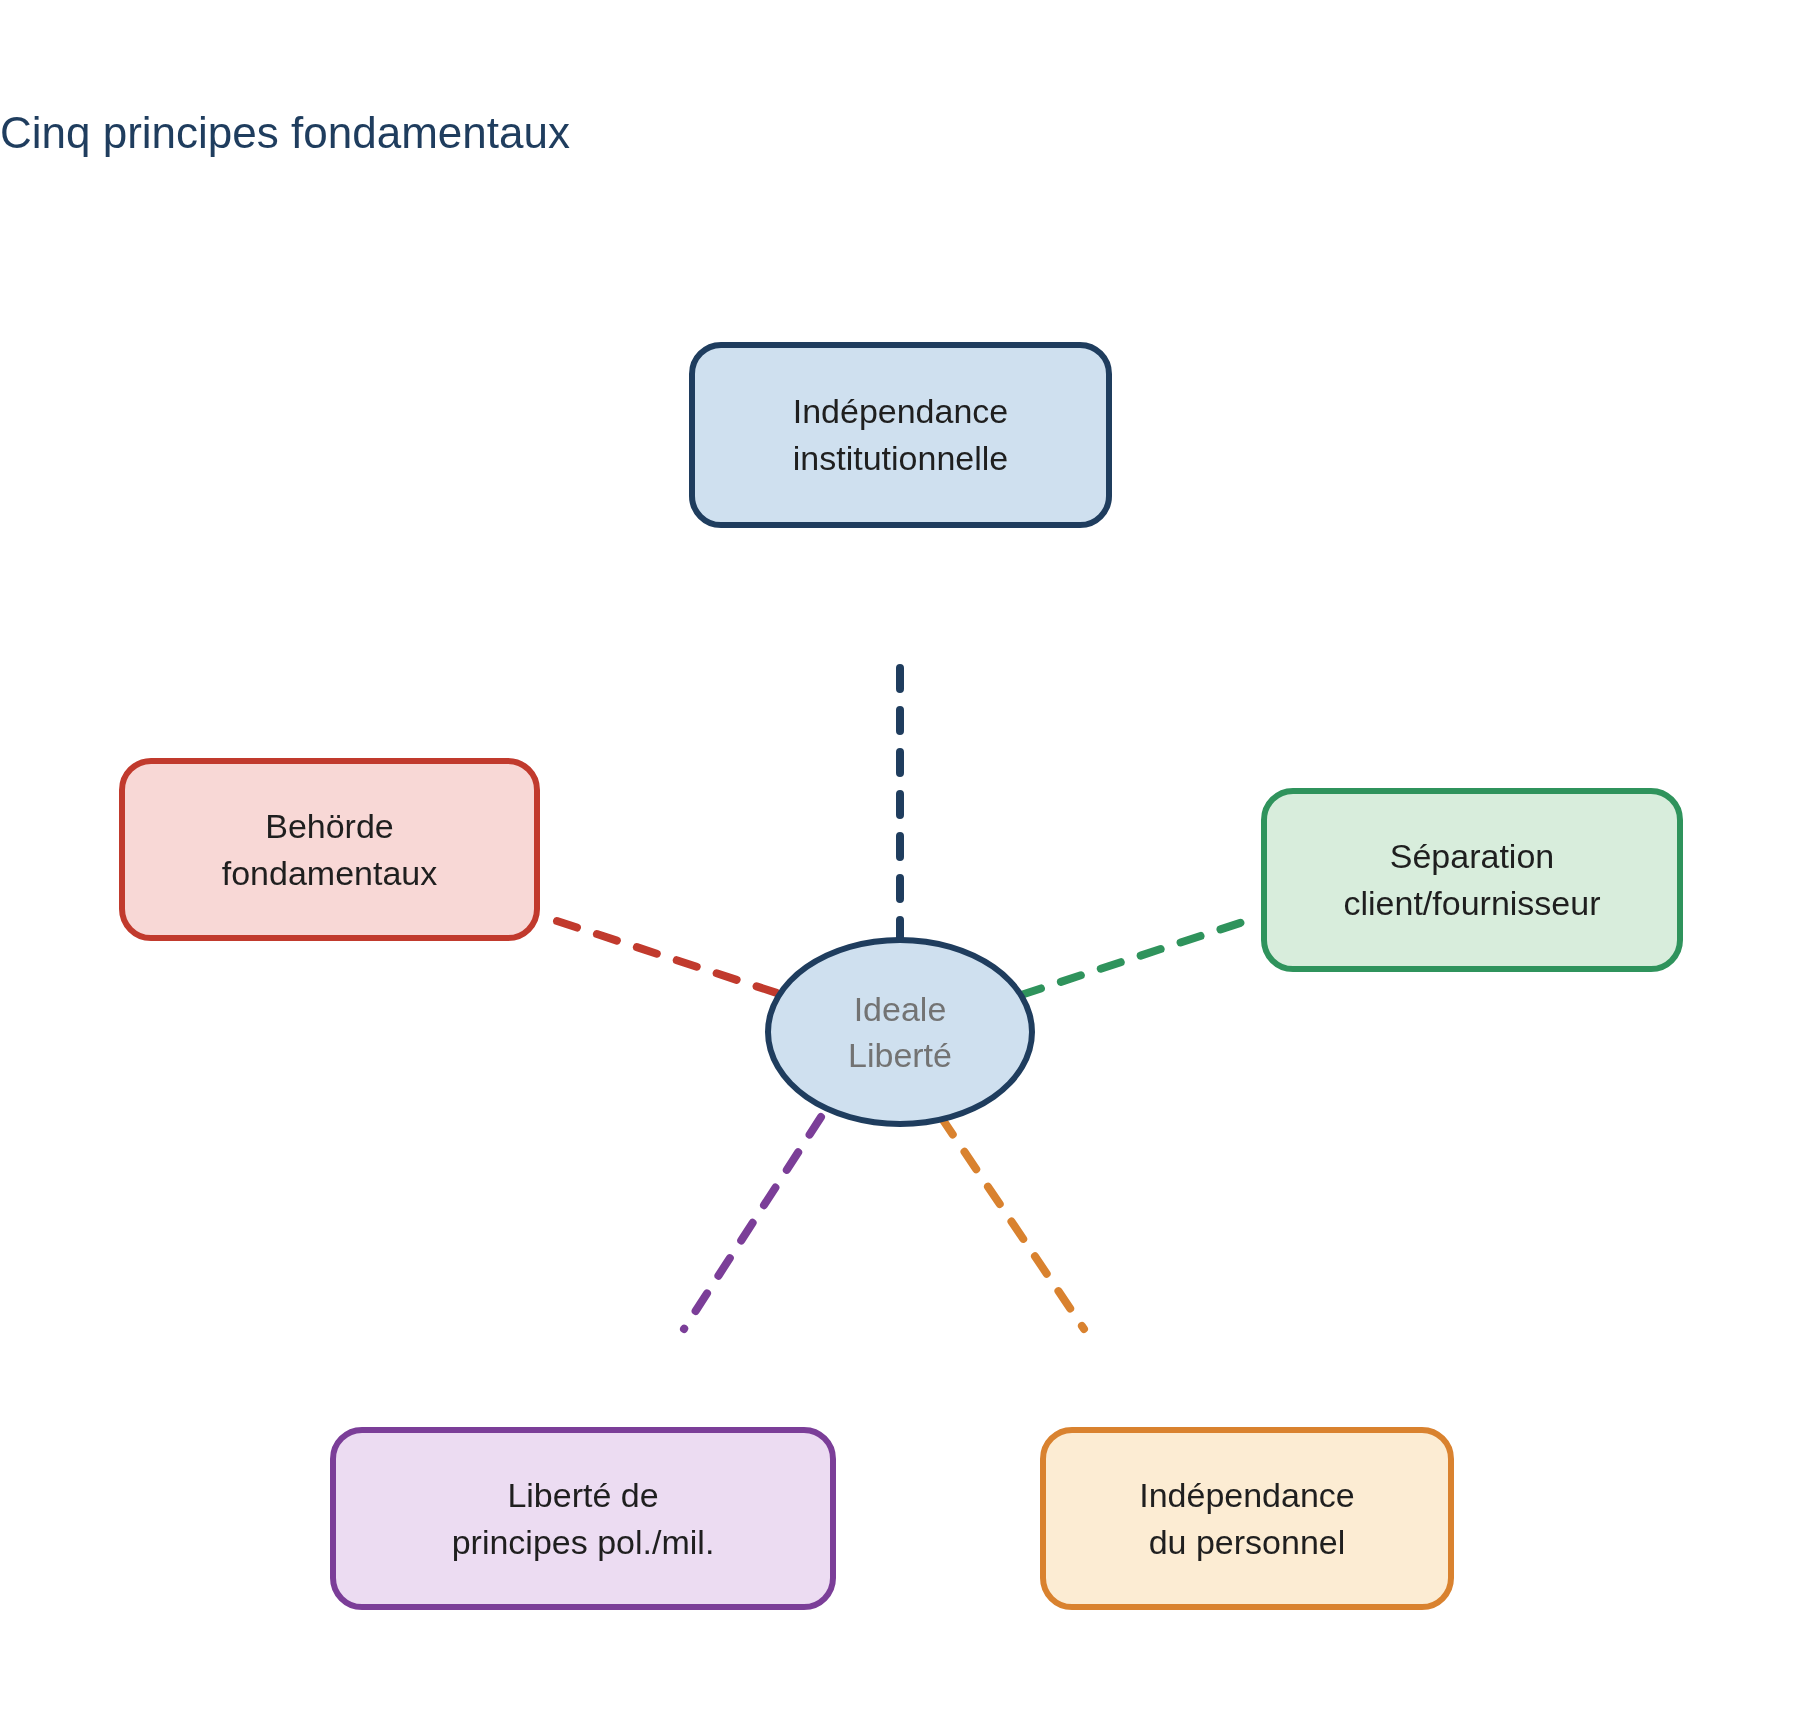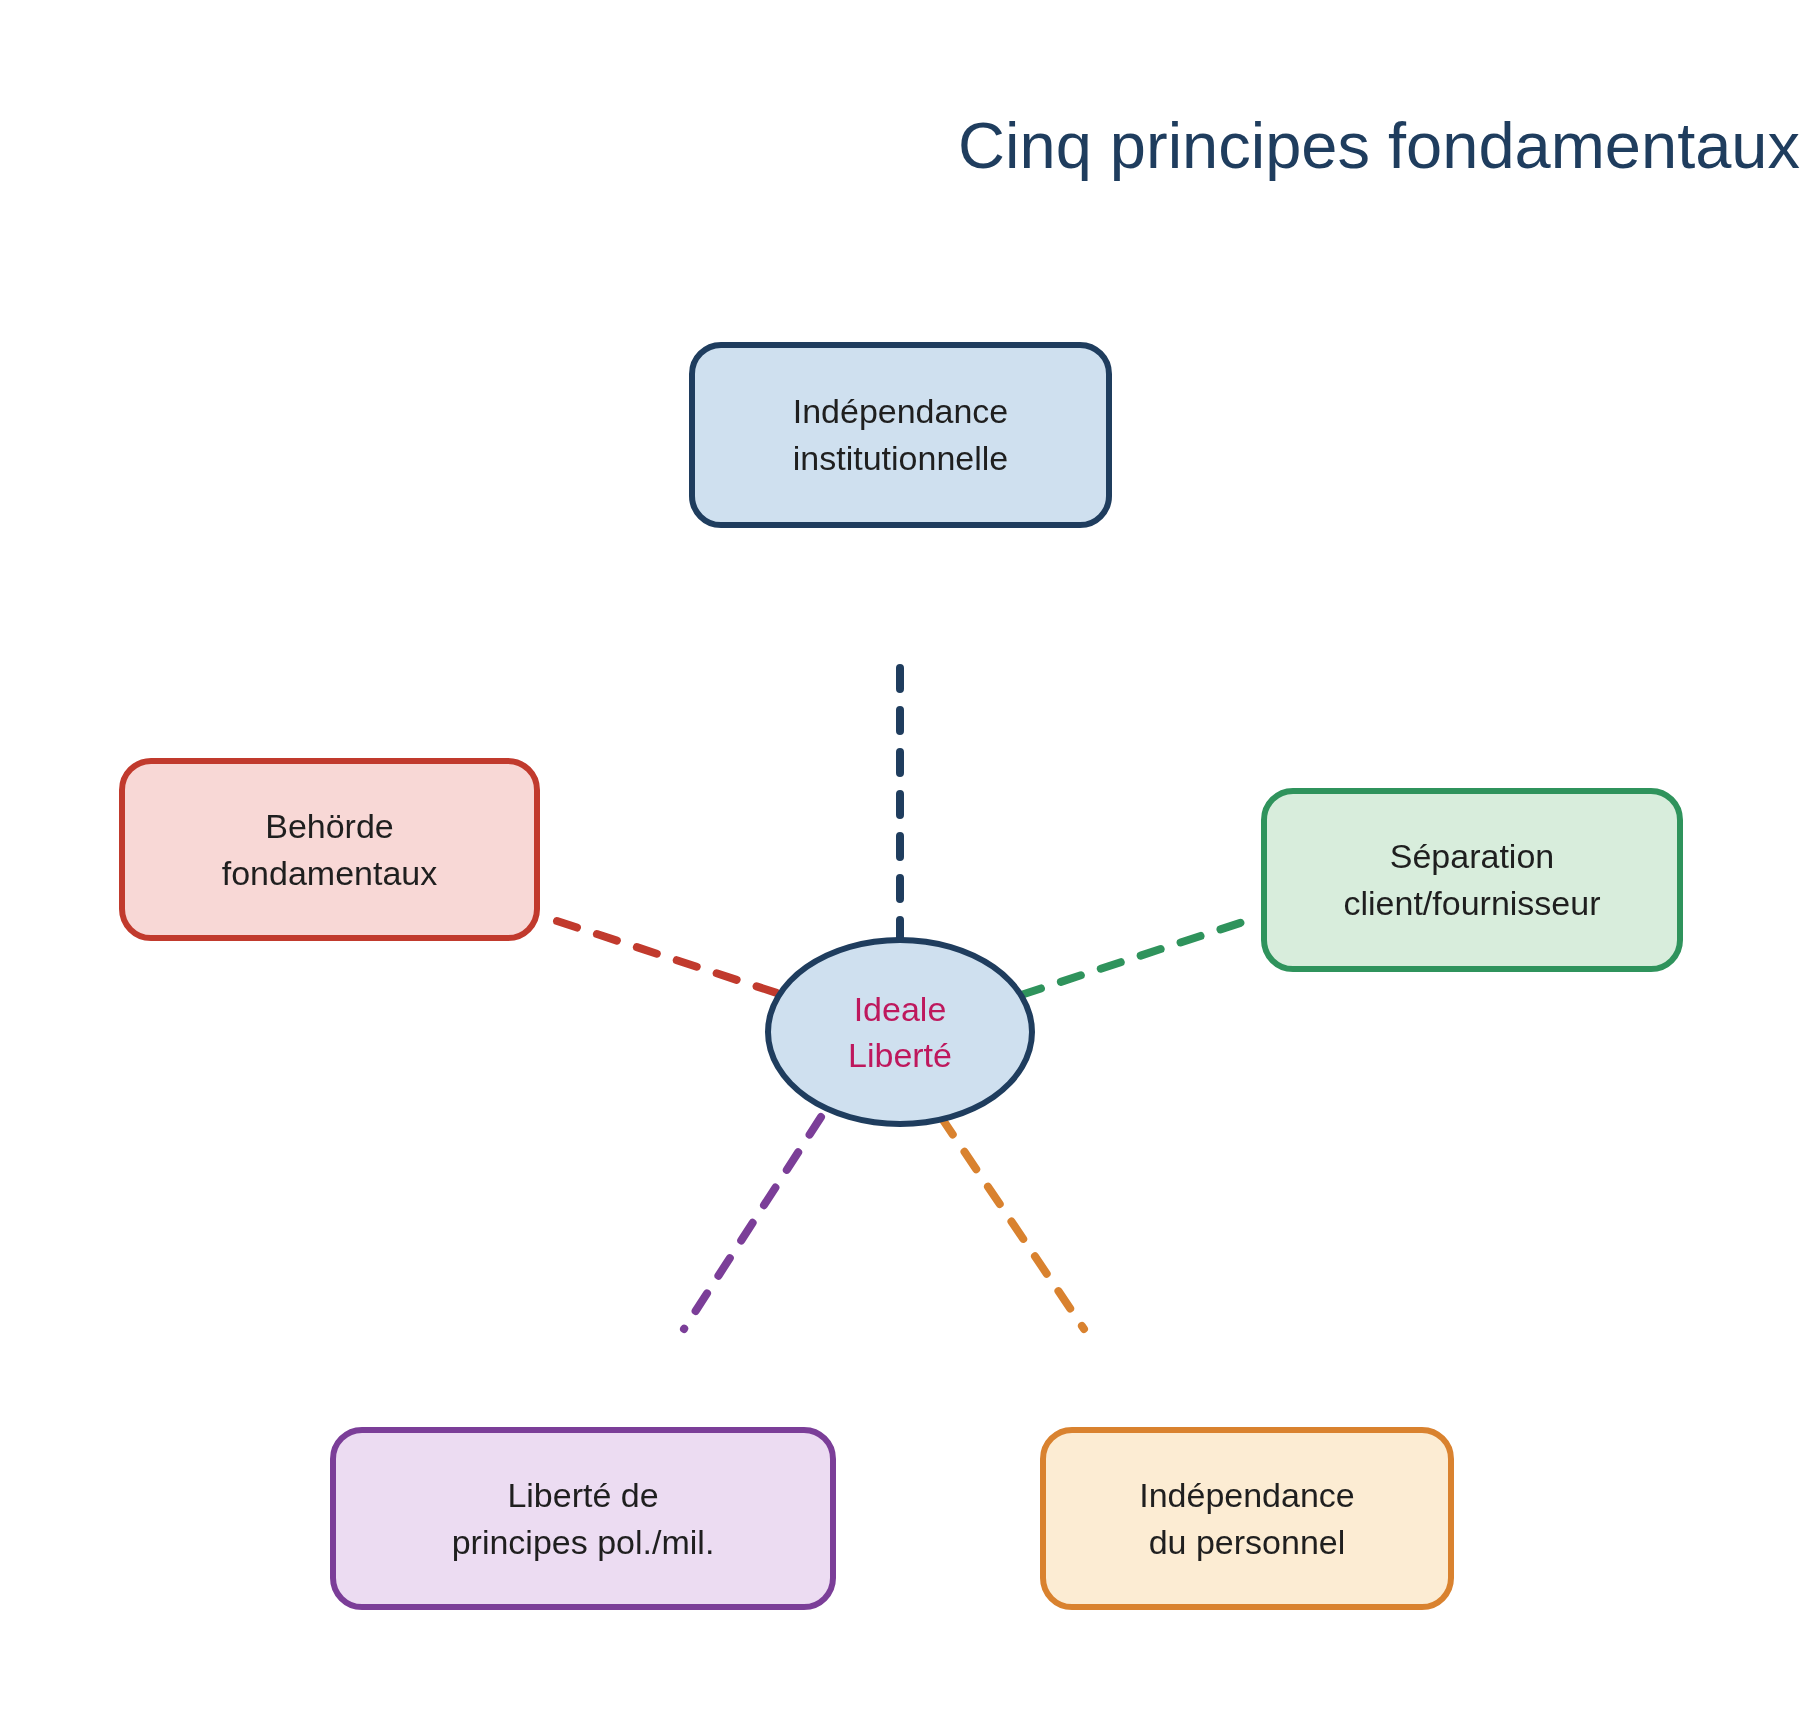--- a/index.html
+++ b/index.html
@@ -13,22 +13,22 @@
     height: 1730px;
     background: #ffffff;
     font-family: "Liberation Sans", sans-serif;
     overflow: hidden;
   }
   .title {
     position: absolute;
     left: 0;
     top: 108px;
     width: 1800px;
-    text-align: right;
-    font-size: 65px;
+    text-align: left;
+    font-size: 44px;
     font-weight: 400;
     color: #1f3d5e;
     letter-spacing: 0px;
   }
   .connectors {
     position: absolute;
     left: 0;
     top: 0;
     width: 1800px;
     height: 1730px;
@@ -120,19 +120,19 @@
   </div>
 
   <div class="node" style="left: 1040px; top: 1427px; width: 414px; height: 183px; background-color: rgb(252, 236, 211); border-color: rgb(217, 130, 47);">
     <div class="node-label">
       <span>Indépendance</span>
       <span>du personnel</span>
     </div>
   </div>
 
   <div class="center-ellipse" style="background-color: rgb(207, 224, 239); border-color: rgb(31, 61, 94);">
-    <div class="center-label" style="color: #be185d;">
+    <div class="center-label" style="color: #737373;">
       <span>Ideale</span>
       <span>Liberté</span>
     </div>
   </div>
 
 </div>
 
 </body></html>

